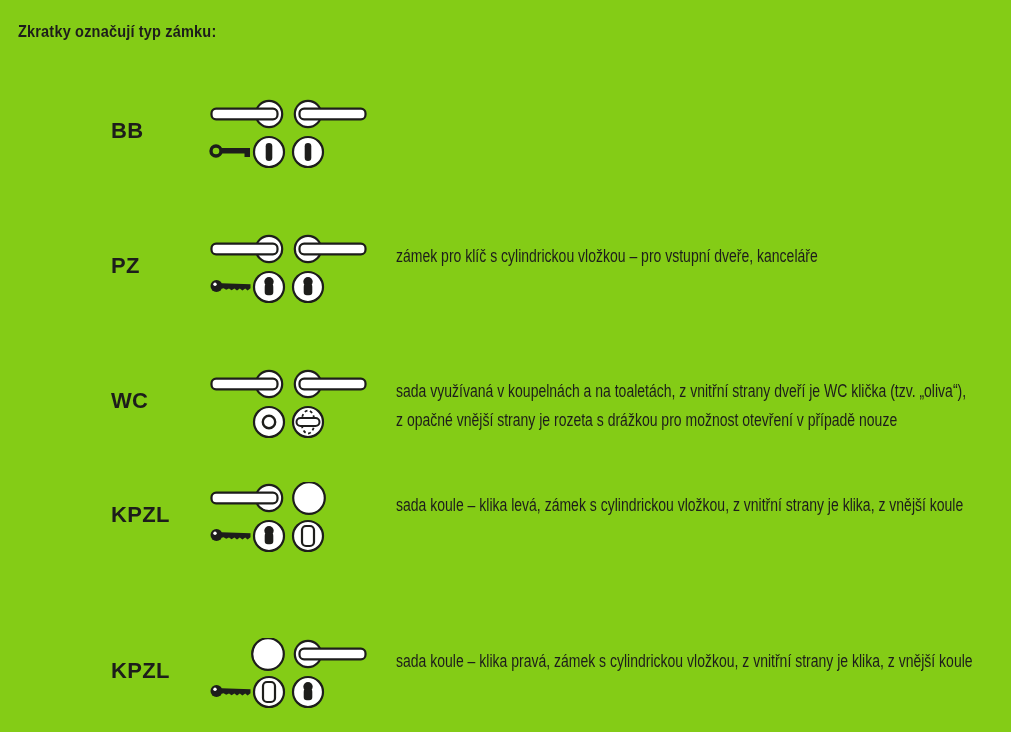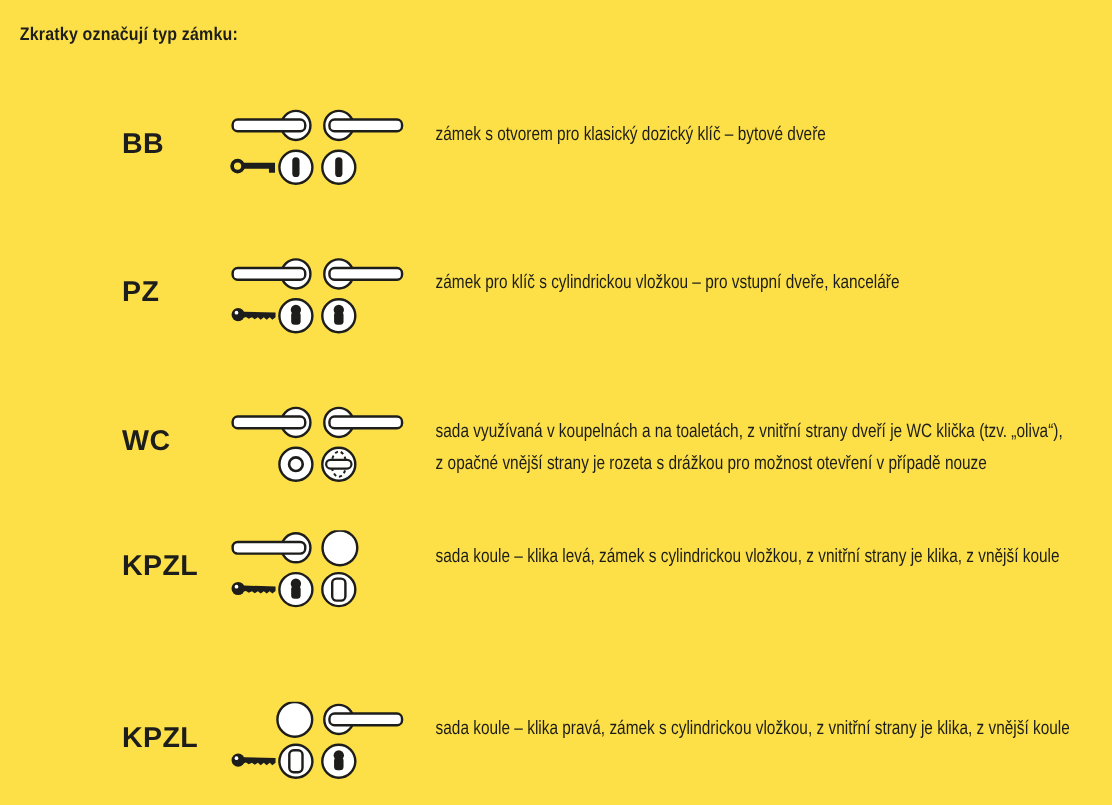--- a/index.html
+++ b/index.html
@@ -1,29 +1,29 @@
 <!DOCTYPE html>
 <html><head>
 <meta charset="utf-8">
 <style>
   * { margin:0; padding:0; box-sizing:border-box; }
   html,body { background:#ffffff; }
   .page {
-    position:relative; width:1011px; height:732px; background:#fde047;
+    position:relative; width:1011px; height:732px; background:#84cc16;
     font-family:"Liberation Sans", sans-serif; color:#1d1d1b; overflow:hidden;
   }
   .title {
     position:absolute; left:18px; top:22px;
     font-size:16.5px; font-weight:bold; letter-spacing:.2px;
     white-space:nowrap; transform:scaleX(.88); transform-origin:0 50%;
   }
   .row { position:absolute; left:0; width:1011px; height:72px; }
   .code {
     position:absolute; left:111px; top:21px;
-    font-size:26px; font-weight:bold; letter-spacing:.3px; line-height:23px;
+    font-size:22px; font-weight:bold; letter-spacing:.3px; line-height:23px;
   }
   .icon { position:absolute; left:205px; top:0; }
   .desc { position:absolute; left:396px; top:9px; }
   .line {
     font-size:17.5px; line-height:29px; white-space:nowrap;
     transform:scaleX(.8); transform-origin:0 50%;
   }
   .o { fill:#ffffff; stroke:#1d1d1b; stroke-width:2.2; }
   .k { fill:#1d1d1b; }
 </style>
@@ -51,24 +51,20 @@
       </g>
       <g>
         <circle class="o" cx="64" cy="54" r="15"></circle>
         <rect class="k" x="60.7" y="45" width="6.6" height="18" rx="3.3"></rect>
       </g>
       <g>
         <circle class="o" cx="103" cy="54" r="15"></circle>
         <rect class="k" x="99.7" y="45" width="6.6" height="18" rx="3.3"></rect>
       </g>
     </svg>
-    <div class="desc">
-      <div class="line">zámek s otvorem pro klasický dozický klíč – bytové dveře</div>
-      <div class="line"></div>
-    </div>
   </div>
 
   <div class="row" style="top:233px">
     <div class="code">PZ</div>
     <svg class="icon" width="170" height="72" viewBox="0 0 170 72">
       <g>
         <circle class="o" cx="64" cy="16" r="13.2"></circle>
         <rect class="o" x="6.5" y="10.7" width="66" height="10.6" rx="4.6"></rect>
       </g>
       <g>

